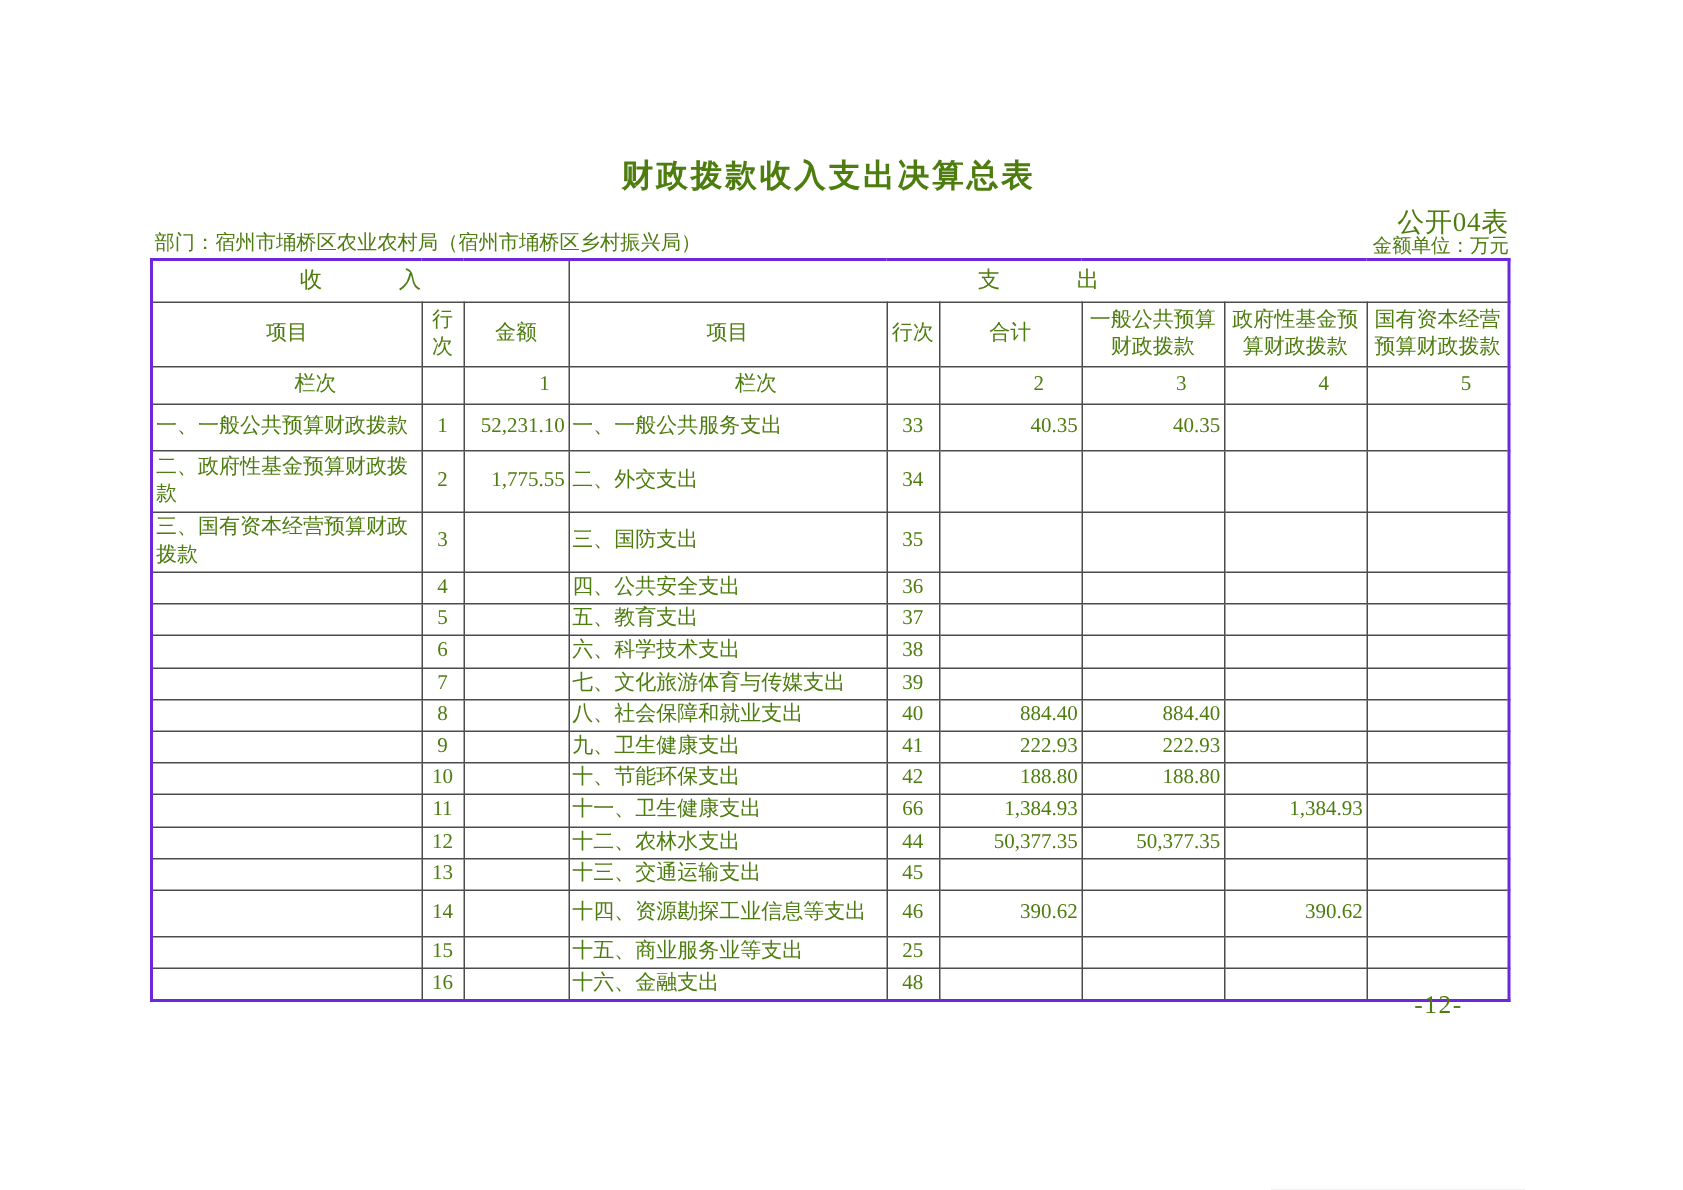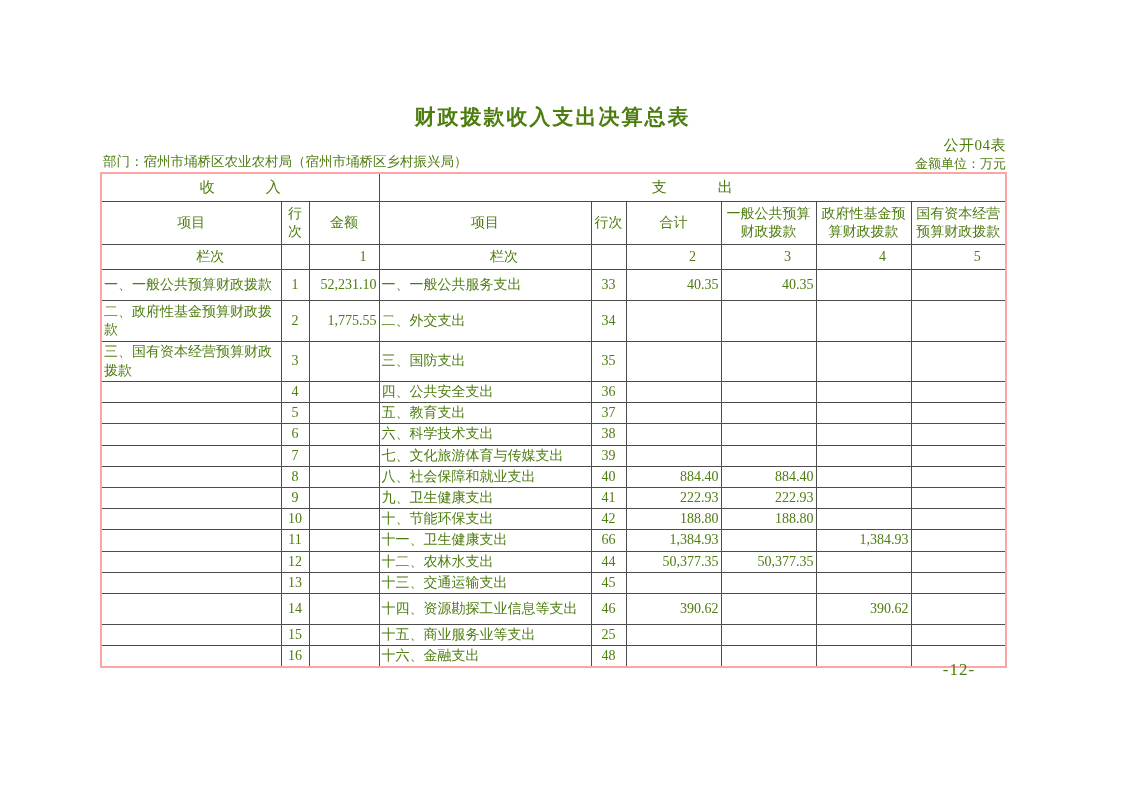--- a/index.html
+++ b/index.html
@@ -22,21 +22,21 @@
     font-family: "Liberation Sans", "DejaVu Sans", sans-serif;
     font-weight: bold;
     font-size: 21px;
     letter-spacing: 2px;
     white-space: nowrap;
   }
   .table-code {
     position: absolute;
     top: 136px;
     right: 116px;
-    font-size: 15px;
+    font-size: 18px;
     letter-spacing: 0.5px;
   }
   .dept-label {
     position: absolute;
     left: 103px;
     top: 153px;
     font-size: 13.5px;
   }
   .unit-label {
     position: absolute;
@@ -44,21 +44,21 @@
     right: 116px;
     font-size: 13px;
   }
   table.fiscal {
     position: absolute;
     left: 100px;
     top: 172px;
     width: 905px;
     border-collapse: collapse;
     table-layout: fixed;
-    border: 2px solid #fca5a5;
+    border: 2px solid #6d28d9;
   }
   table.fiscal th, table.fiscal td {
     border: 1px solid #4c4c4c;
     padding: 1px 2px;
     font-size: 14px;
     font-weight: normal;
     line-height: 1.3;
     overflow: hidden;
     vertical-align: middle;
     word-break: break-all;

